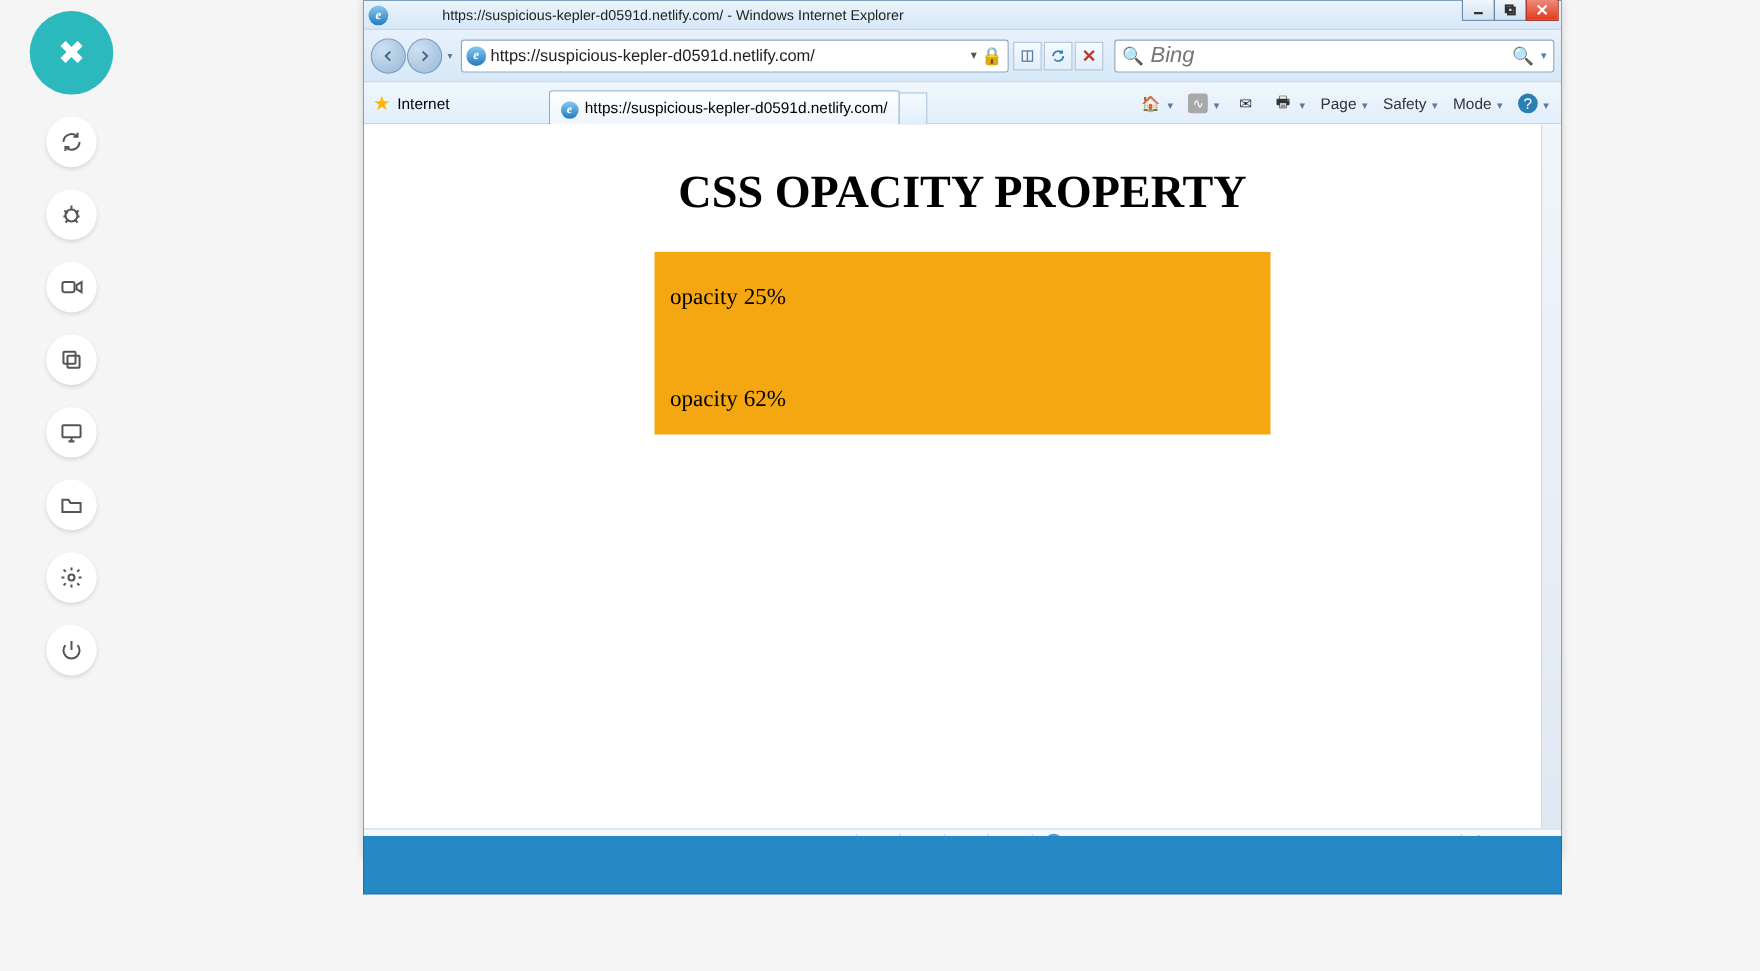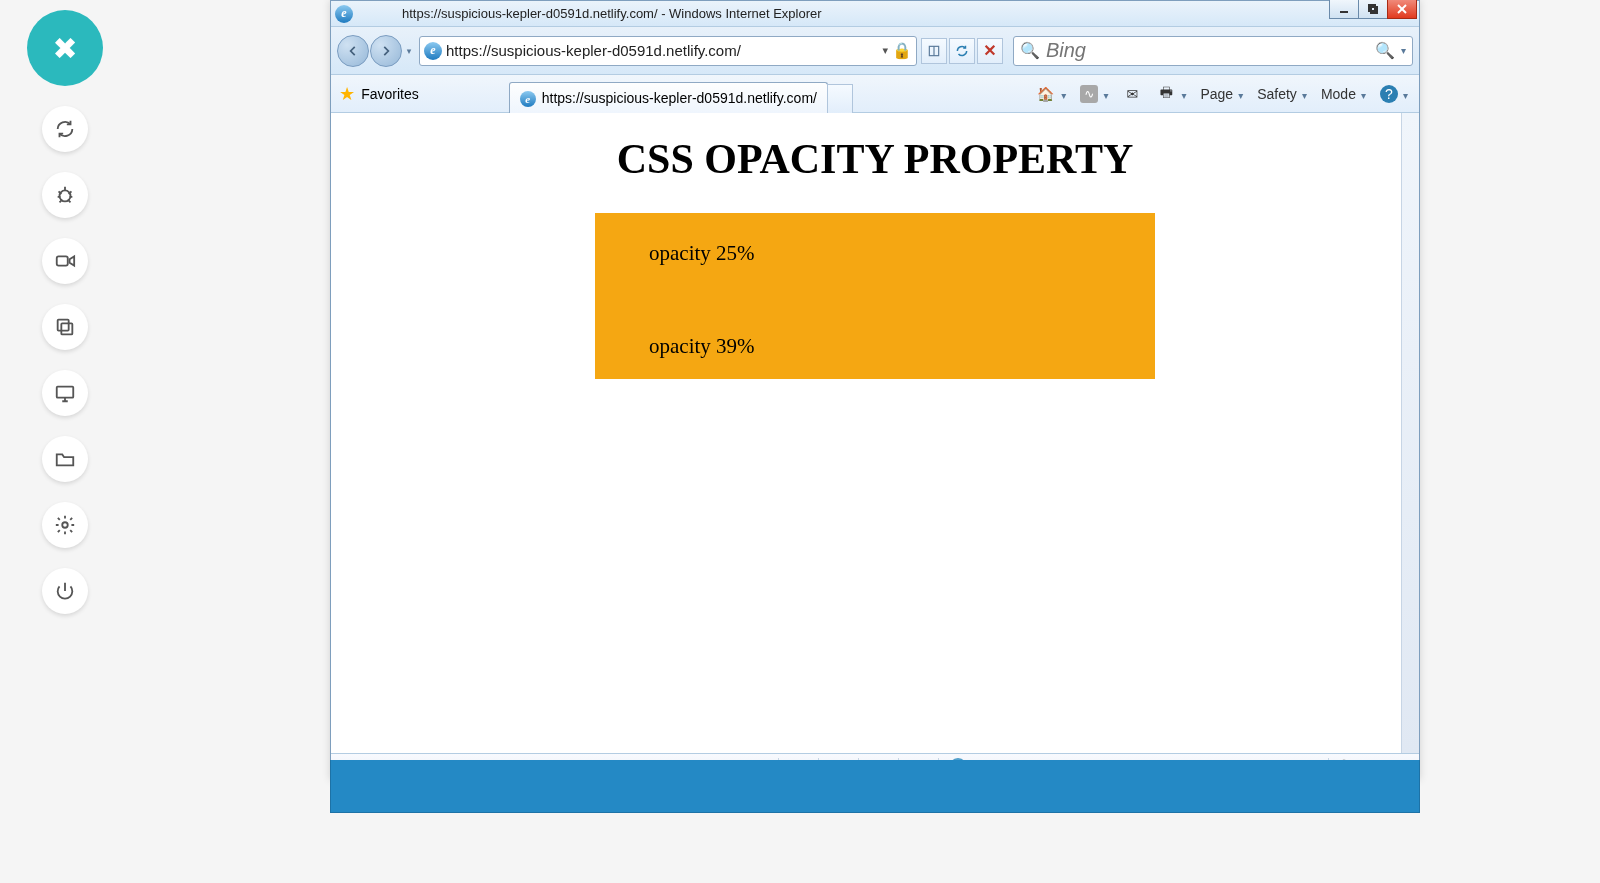--- a/index.html
+++ b/index.html
@@ -44,23 +44,23 @@
     .cmd-spacer { width: 90px; }
     .tab { height:32px; border:1px solid #8fa9c4; border-bottom:0; background:linear-gradient(#fefefe,#eef5fd); padding:0 10px; display:flex; align-items:center; gap:6px; font-size:14px; border-radius:3px 3px 0 0; position:relative; top:4px;}
     .tab .site-icon{width:16px;height:16px;}
     .tab-new { width:26px; height:30px; border:1px solid #b0c5dc; background:linear-gradient(#f5faff,#e2eefb); margin-left:-1px; position:relative; top:5px; cursor:pointer;}
     .cmd-right { margin-left:auto; display:flex; align-items:center; gap:8px;}
     .cmd-item { display:flex; align-items:center; gap:3px; cursor:pointer; color:#333; padding:2px 3px;}
     .cmd-item .caret::after{content:"▾"; font-size:10px; color:#5a7a9a; margin-left:2px;}
     .cmd-ico { width:20px; height:20px; display:inline-flex; align-items:center; justify-content:center;}
 
     .content { flex:1; background:#fff; overflow:hidden; position:relative; }
-    .page-title { text-align:center; font-family: "Times New Roman", serif; font-weight:bold; font-size:42px; padding:22px 0 30px; }
+    .page-title { text-align:center; font-family: "Times New Roman", serif; font-weight:bold; font-size:42px; padding:38px 0 30px; }
     .orange-box { width:560px; margin:0 auto; background:#f5a712; padding:28px 14px 20px; display:flex; flex-direction:column; gap:68px; }
-    .orange-box .line { font-family:"Times New Roman", serif; font-size:21px; color:#000;margin-left:40px; }
+    .orange-box .line { font-family:"Times New Roman", serif; font-size:21px; color:#000; }
 
     .statusbar { height:26px; background:linear-gradient(#f8fafe,#e8eef6); border-top:1px solid #b3cce2; display:flex; align-items:center; padding:0 8px; font-size:14px; gap:10px;}
     .status-spacer{flex:1;}
     .status-globe{width:18px;height:18px;border-radius:50%;background:radial-gradient(#8cd3f5,#2b7fb2);display:inline-block;margin-right:4px;}
     .zoom-ctrl{display:flex;align-items:center;gap:4px;}
     .status-divider{ width:1px; height:18px; background:#c7d5e5;}
     .status-cell{ width:30px; height:18px; border-left:1px solid #c7d5e5;}
 
     .bluebar { position:absolute; left:330px; bottom:70px; width:1090px; height:53px; background:#2489c5; border:1px solid #1d72a6; border-top:0;}
 
@@ -193,21 +193,21 @@
     <div class="searchbox">
       <span class="magnify">🔍</span>
       <input type="text" placeholder="Bing" style="">
       <span class="magnify">🔍</span>
       <span style="font-size:10px;color:#5a7a9a;">▾</span>
     </div>
   </div>
 
   <div class="cmdbar">
     <span class="fav-star">★</span>
-    <span>Favorites</span>
+    <span>Internet</span>
     <span class="cmd-spacer"></span>
     <div class="tab">
       <span class="site-icon"><span class="ie-blue-e" style="width:16px;height:16px;font-size:11px;">e</span></span>
       <span>https://suspicious-kepler-d0591d.netlify.com/</span>
     </div>
     <div class="tab-new"></div>
     <div class="cmd-right">
       <div class="cmd-item">
           <span class="cmd-ico">🏠</span>
           <span class="caret"></span>
@@ -240,21 +240,21 @@
           <span class="caret"></span>
         </div>
     </div>
   </div>
 
   <div class="content">
     <div class="content-scroll"></div>
     <h1 class="page-title">CSS OPACITY PROPERTY</h1>
     <div class="orange-box">
       <div class="line">opacity 25%</div>
-      <div class="line">opacity 39%</div>
+      <div class="line">opacity 62%</div>
     </div>
   </div>
 
   <div class="statusbar">
     <span>Done</span>
     <span class="status-spacer"></span>
     <span class="status-cell"></span>
       <span class="status-cell"></span>
       <span class="status-cell"></span>
       <span class="status-cell"></span>

